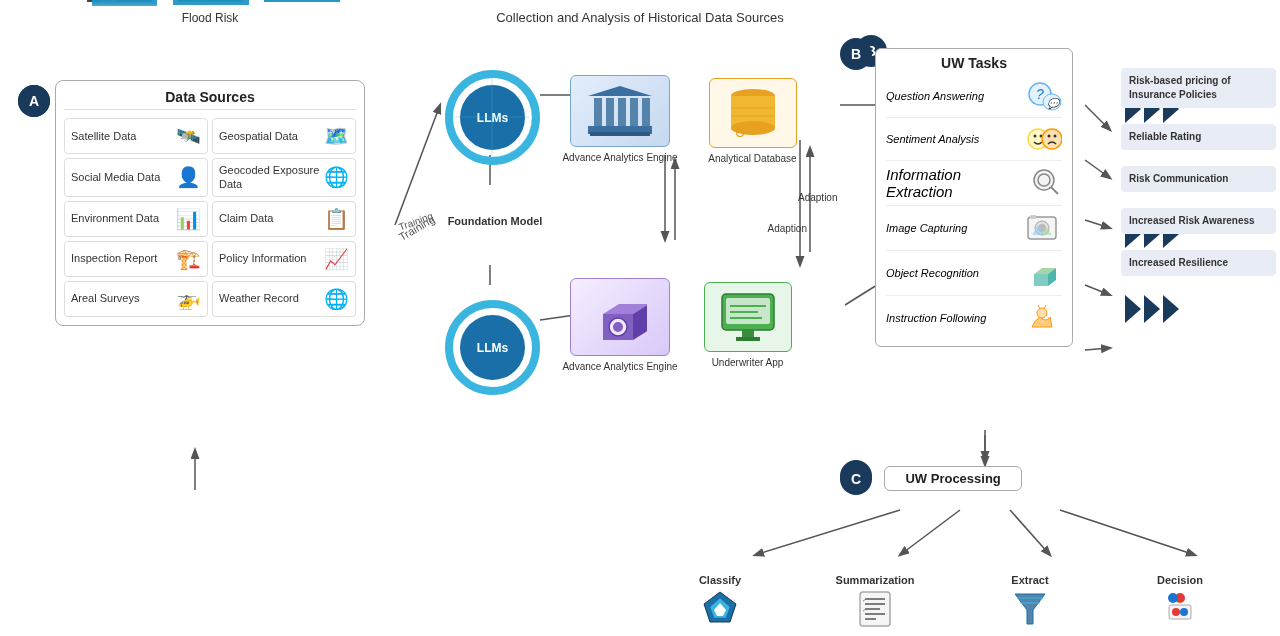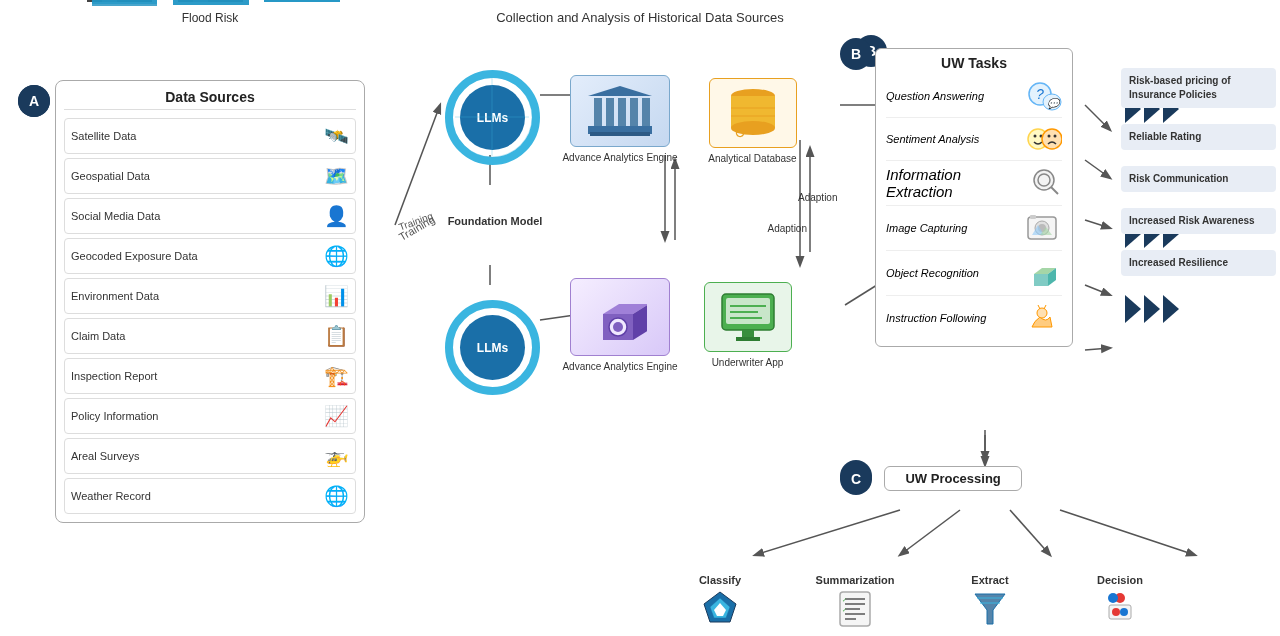--- a/index.html
+++ b/index.html
@@ -54,21 +54,21 @@
       text-align: center;
       font-size: 14px;
       font-weight: bold;
       color: #222;
       margin-bottom: 8px;
       padding-bottom: 4px;
       border-bottom: 1px solid #ddd;
     }
     .ds-grid {
       display: grid;
-      grid-template-columns: 1fr;
+      grid-template-columns: 1fr 1fr;
       gap: 4px;
     }
     .ds-item {
       display: flex;
       align-items: center;
       justify-content: space-between;
       padding: 4px 6px;
       border: 1px solid #ddd;
       border-radius: 4px;
       font-size: 11px;
@@ -450,21 +450,21 @@
     </div>
   </div>
 
   <div style="position:absolute;left:840px;top:460px;width:280px;">
     <div class="circle-label" style="position:relative;left:0;top:0;display:inline-flex;margin-bottom:4px;vertical-align:middle;">C</div>
     <div style="display:inline-block;vertical-align:middle;margin-left:8px;border:1.5px solid #aaa;border-radius:6px;padding:4px 20px;background:#fff;">
       <div style="font-size:13px;font-weight:bold;color:#222;white-space:nowrap;">UW Processing</div>
     </div>
   </div>
 
-  <div style="position:absolute;bottom:8px;left:680px;display:flex;gap:50px;align-items:flex-start;justify-content:center;">
+  <div style="position:absolute;bottom:8px;left:680px;display:flex;gap:70px;align-items:flex-start;justify-content:center;">
 
     <div style="text-align:center;width:80px;">
       <div style="font-size:11px;font-weight:600;color:#333;margin-bottom:4px;">Classify</div>
       <svg width="40" height="35" style="display:block;margin:0 auto;">
         <polygon points="20,2 36,14 30,32 10,32 4,14" fill="#1a6fa8" stroke="#1a3a5c" stroke-width="1"></polygon>
         <polygon points="20,8 30,17 26,28 14,28 10,17" fill="#3ab5e0" stroke="#1a6fa8" stroke-width="0.5"></polygon>
         <polygon points="20,13 26,20 23,26 17,26 14,20" fill="#fff"></polygon>
       </svg>
     </div>
 

